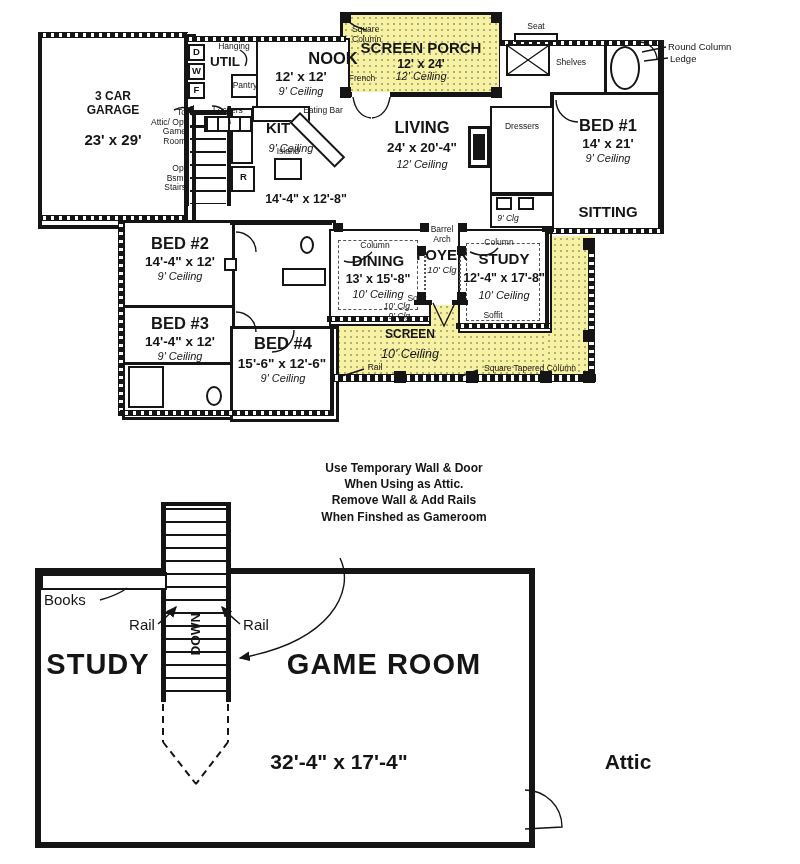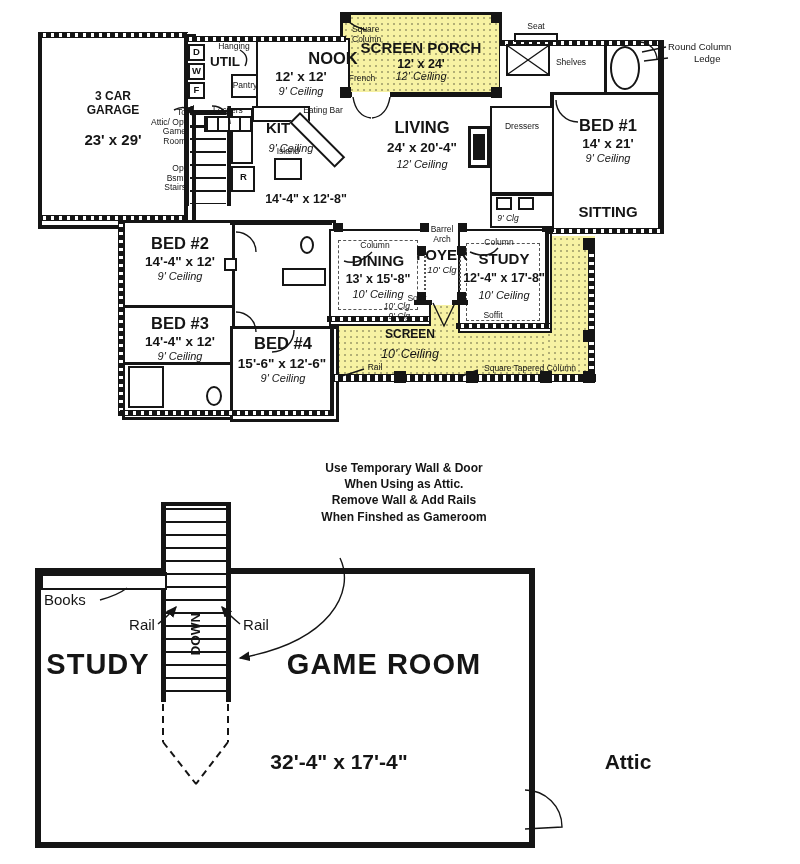--- a/index.html
+++ b/index.html
@@ -177,21 +177,21 @@
 Attic/ Opt
 Game
 Room</div>
     <div class="lbl f8" style="left:150px;top:164px;width:36px;text-align:right;">Opt
 Bsmt
 Stairs</div>
 
     <div class="lbl f8" style="left:518px;top:22px;width:36px;">Seat</div>
     <div class="lbl f8" style="left:550px;top:58px;width:42px;">Shelves</div>
     <div class="lbl f9" style="left:668px;top:42px;width:76px;text-align:left;">Round Column</div>
-    <div class="lbl f9" style="left:670px;top:54px;width:46px;text-align:left;margin-left:24px;">Ledge</div>
+    <div class="lbl f9" style="left:670px;top:54px;width:46px;text-align:left;">Ledge</div>
     <div class="lbl f8" style="left:494px;top:122px;width:56px;">Dressers</div>
     <div class="lbl b f16" style="left:558px;top:116px;width:100px;">BED #1</div>
     <div class="lbl b f13" style="left:558px;top:136px;width:100px;">14' x 21'</div>
     <div class="lbl i f11" style="left:558px;top:152px;width:100px;">9' Ceiling</div>
     <div class="lbl f8 i" style="left:492px;top:214px;width:32px;">9' Clg</div>
     <div class="lbl b f15" style="left:556px;top:204px;width:104px;">SITTING</div>
 
     <div class="lbl b f16" style="left:132px;top:234px;width:96px;">BED #2</div>
     <div class="lbl b f13" style="left:132px;top:254px;width:96px;">14'-4" x 12'</div>
     <div class="lbl i f11" style="left:132px;top:270px;width:96px;">9' Ceiling</div>

